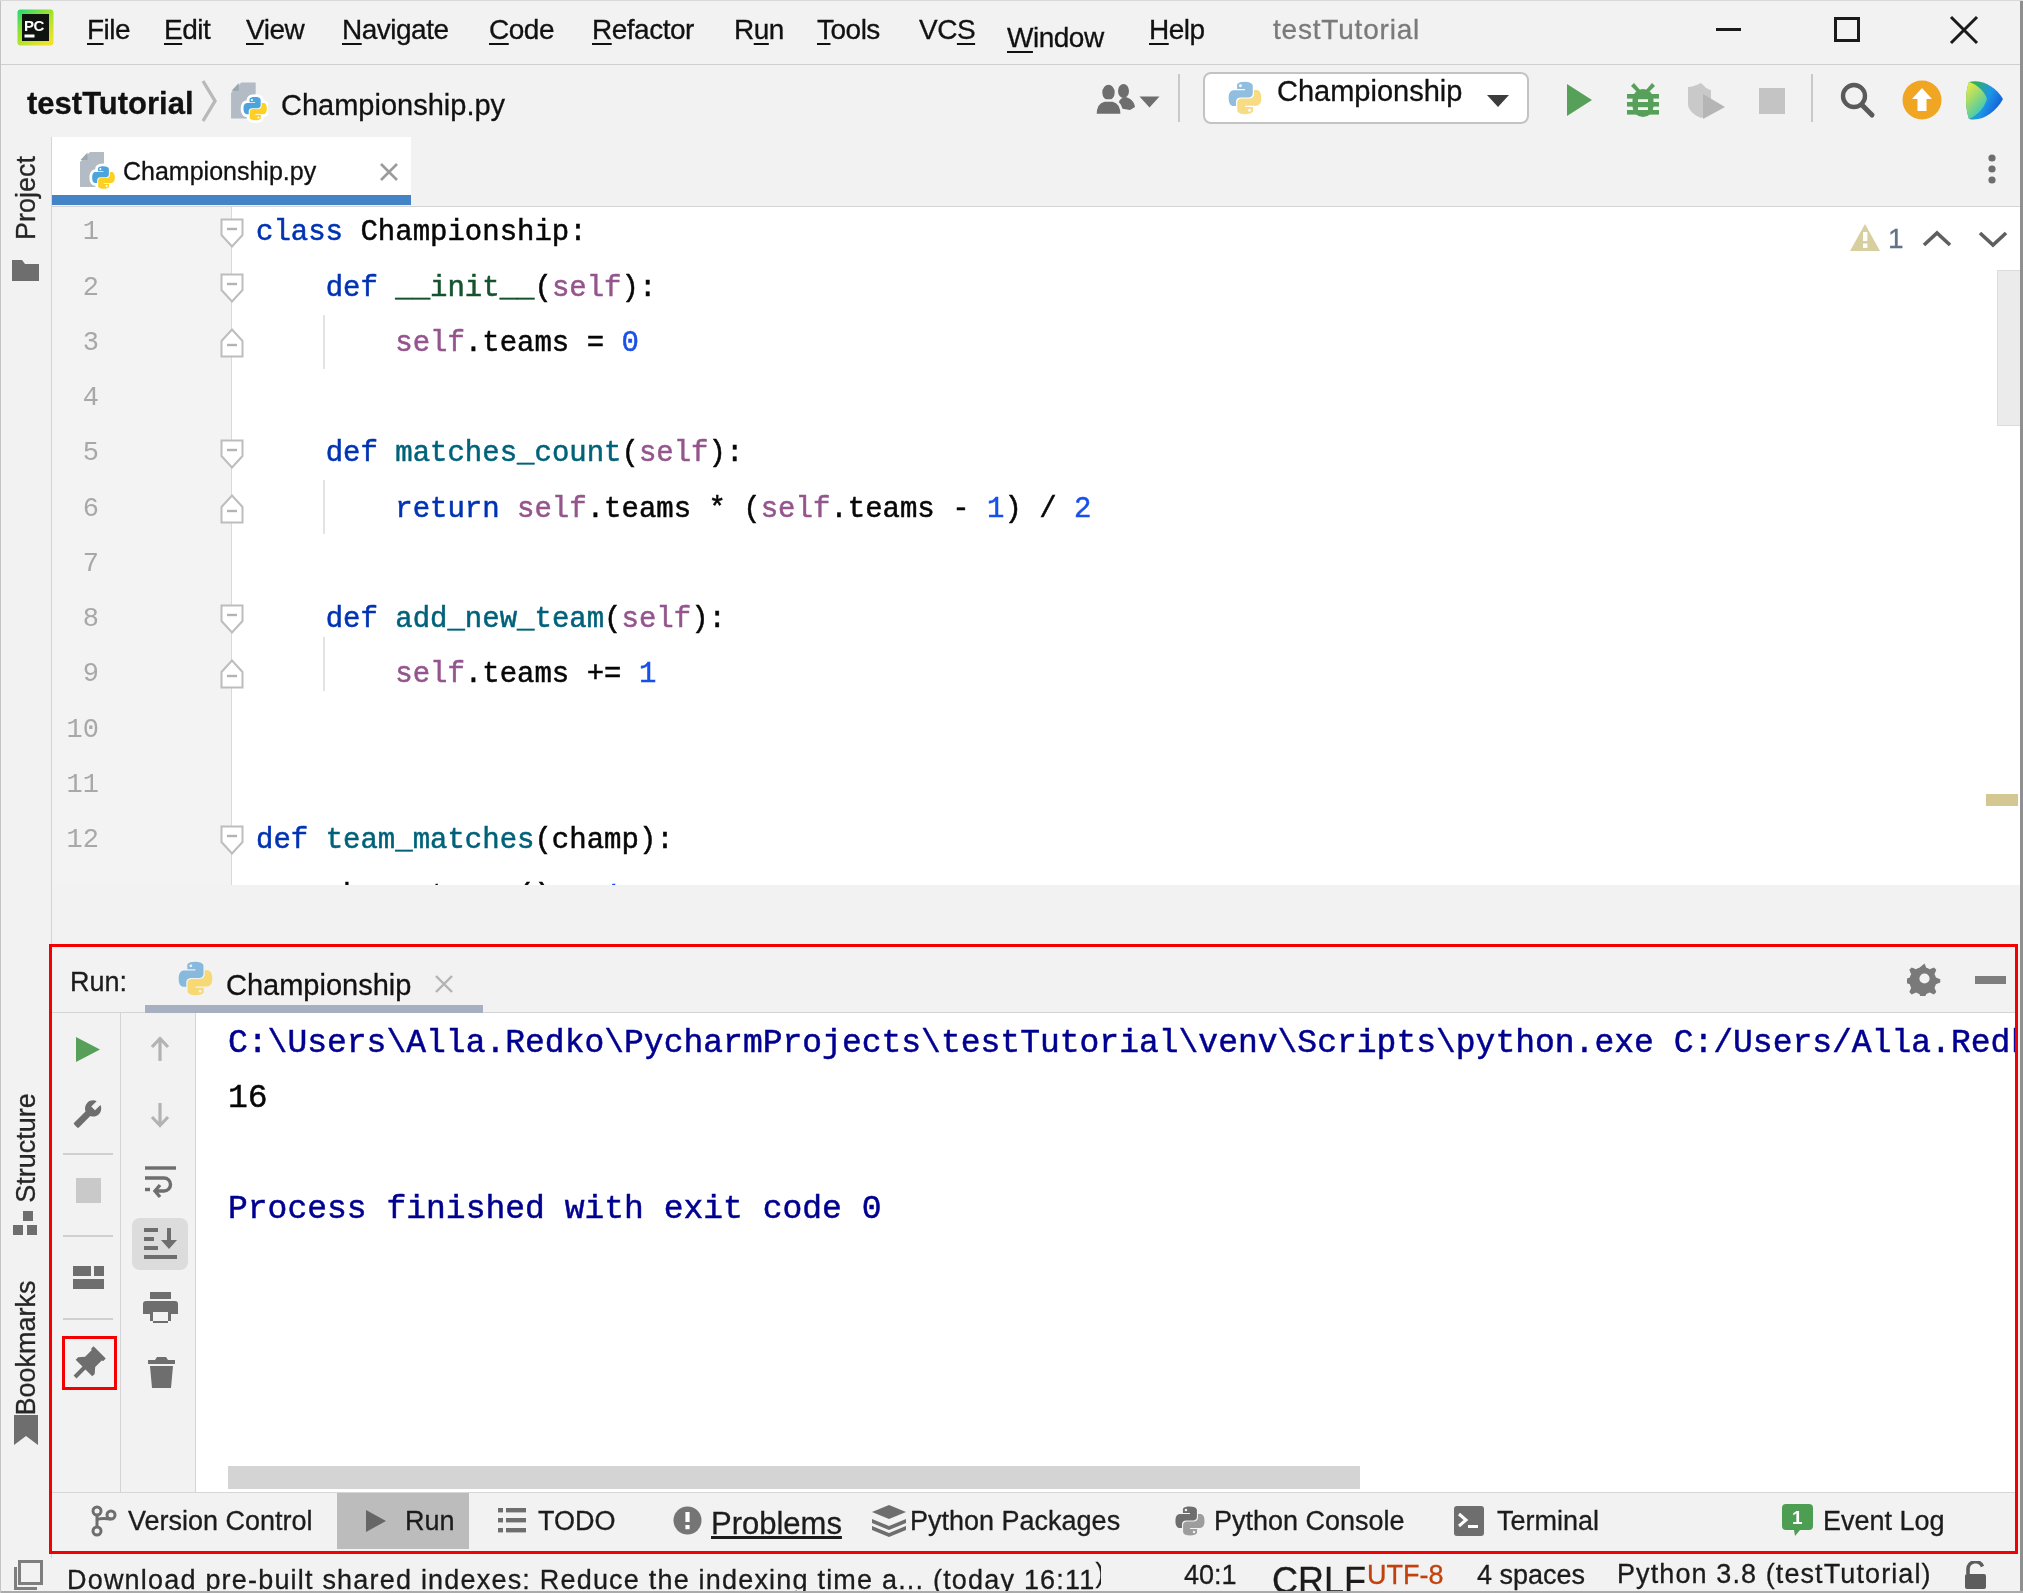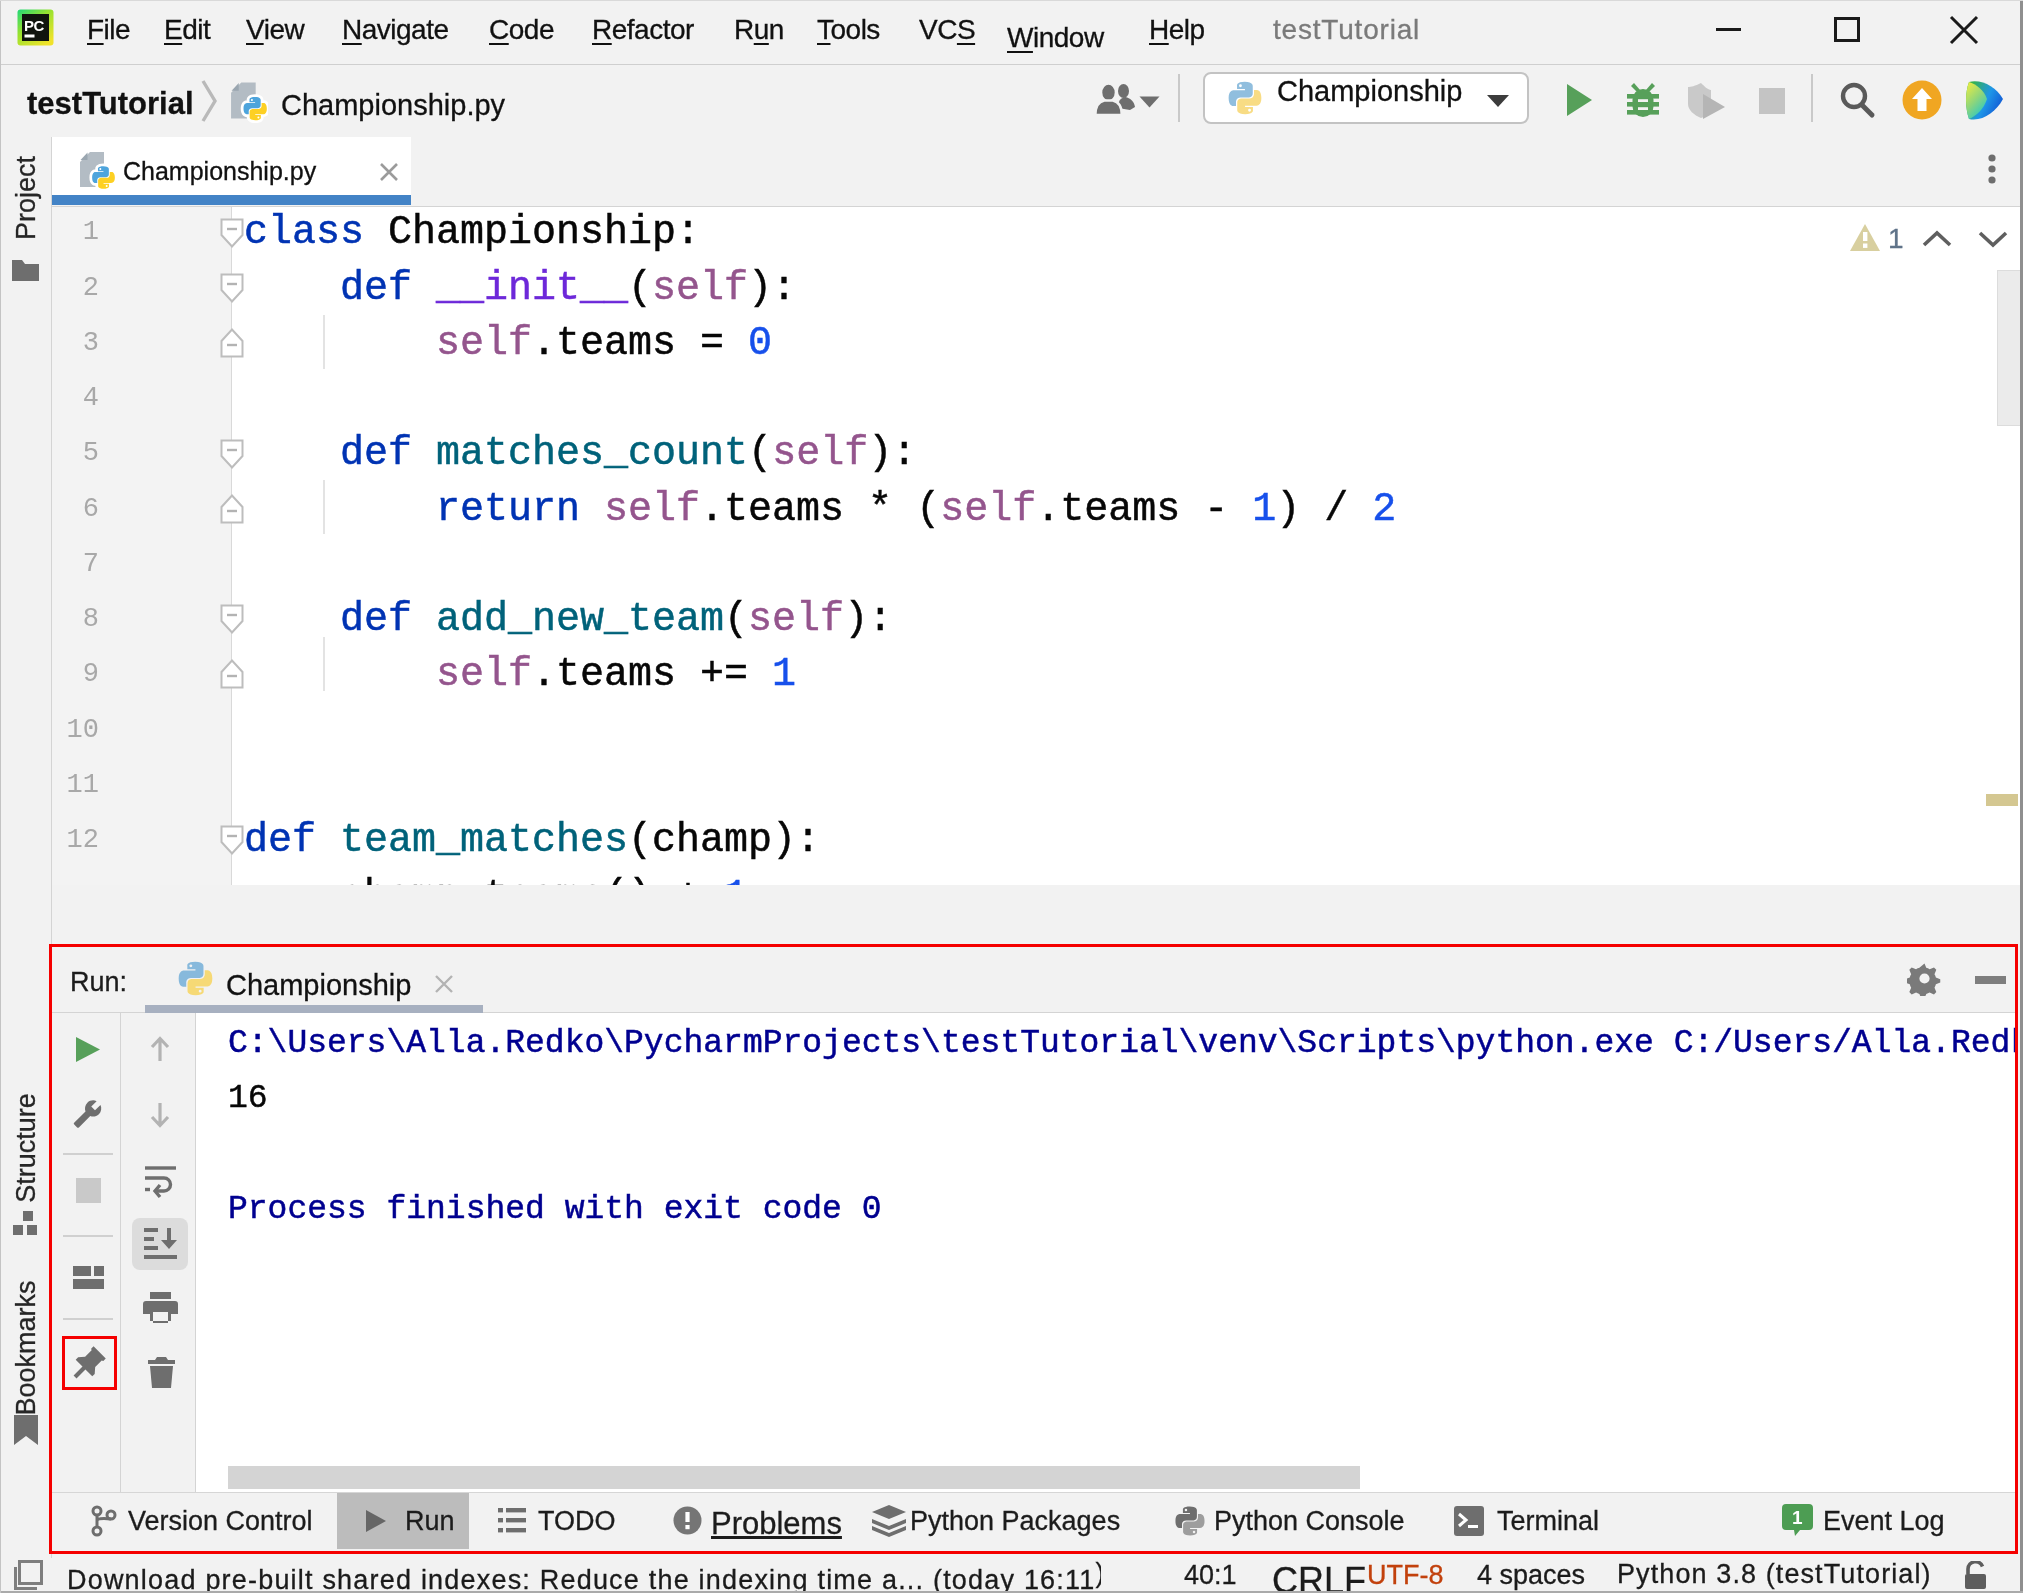--- a/index.html
+++ b/index.html
@@ -3,27 +3,27 @@
 <meta charset="utf-8">
 <style>
   html,body { margin:0; padding:0; }
   body { width:2023px; height:1593px; overflow:hidden; font-family:"Liberation Sans",sans-serif; }
   .abs { position:absolute; }
   #win { position:relative; width:2023px; height:1593px; background:#f2f2f2; }
   .ui { font-family:"Liberation Sans",sans-serif; color:#1c1c1c; -webkit-text-stroke:0.3px currentColor; }
   .mono { font-family:"Liberation Mono",monospace; font-size:33px; white-space:pre; -webkit-text-stroke:0.5px currentColor; }
   .u { text-decoration:underline; text-underline-offset:4px; text-decoration-thickness:2px; }
   .kw { color:#0033B3; } .fn { color:#00627A; } .slf { color:#94558D; }
-  .dun { color:#6d28d9; } .num { color:#1750EB; } .blk { color:#070707; }
+  .dun { color:#14532d; } .num { color:#1750EB; } .blk { color:#070707; }
   .navy { color:#000090; }
   .sep-v { position:absolute; width:2px; background:#c9c9c9; }
   .gu-num { position:absolute; left:0; width:47px; text-align:right; color:#a8a8a8;
             font-family:"Liberation Mono",monospace; font-size:27px; line-height:55px; }
-  .cl { position:absolute; left:192px; font-family:"Liberation Mono",monospace;
-        font-size:40px; line-height:55px; white-space:pre; color:#070707; -webkit-text-stroke:0.5px currentColor; }
+  .cl { position:absolute; left:204px; font-family:"Liberation Mono",monospace;
+        font-size:29px; line-height:55px; white-space:pre; color:#070707; -webkit-text-stroke:0.5px currentColor; }
   .menu-it { position:absolute; top:16px; font-size:28px; line-height:28px; color:#111; letter-spacing:-0.5px; -webkit-text-stroke:0.3px currentColor;}
 </style>
 </head>
 <body>
 <div id="win">
 
   <svg width="0" height="0" style="position:absolute;">
     <defs>
       <path id="pysnake" d="M15.82 1.6 c-7.35 0 -6.89 3.19 -6.89 3.19 l.01 3.3 h7.01 v.99 H6.15 s-4.7 -.53 -4.7 6.88 c0 7.41 4.1 7.15 4.1 7.15 h2.45 v-3.44 s-.13 -4.1 4.04 -4.1 h6.96 s3.9 .06 3.9 -3.77 V5.47 s.59 -3.87 -7.08 -3.87 z m-3.86 2.22 a1.26 1.26 0 1 1 0 2.52 1.26 1.26 0 0 1 0 -2.52 z"></path>
       <g id="pyfile">

